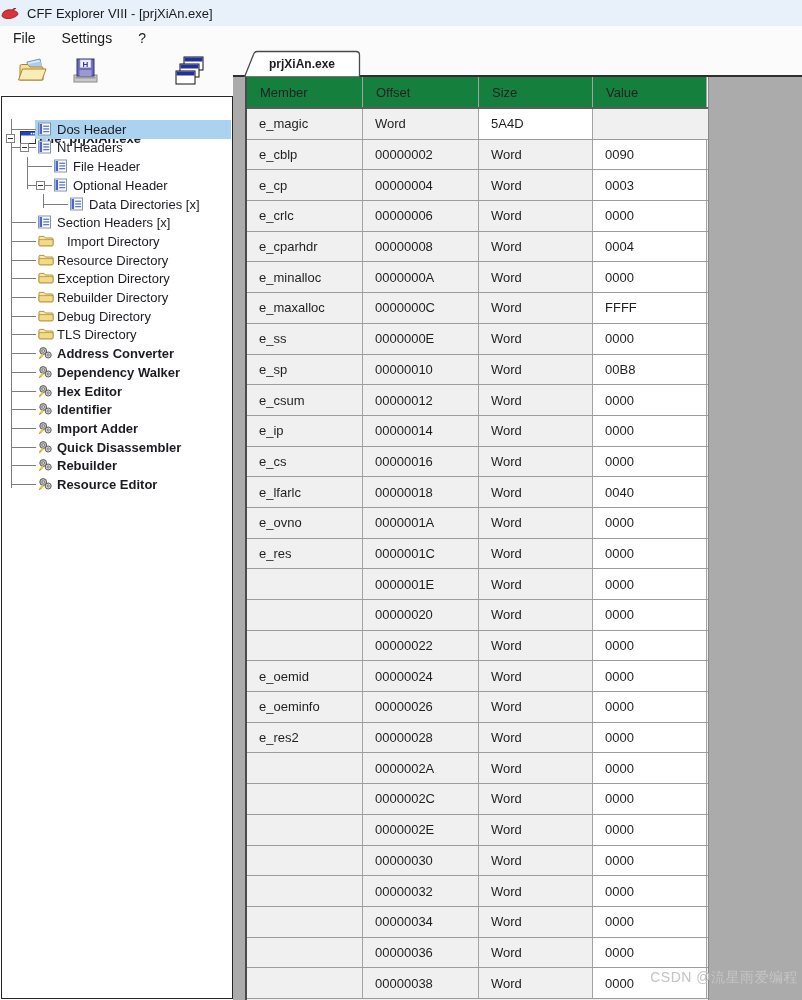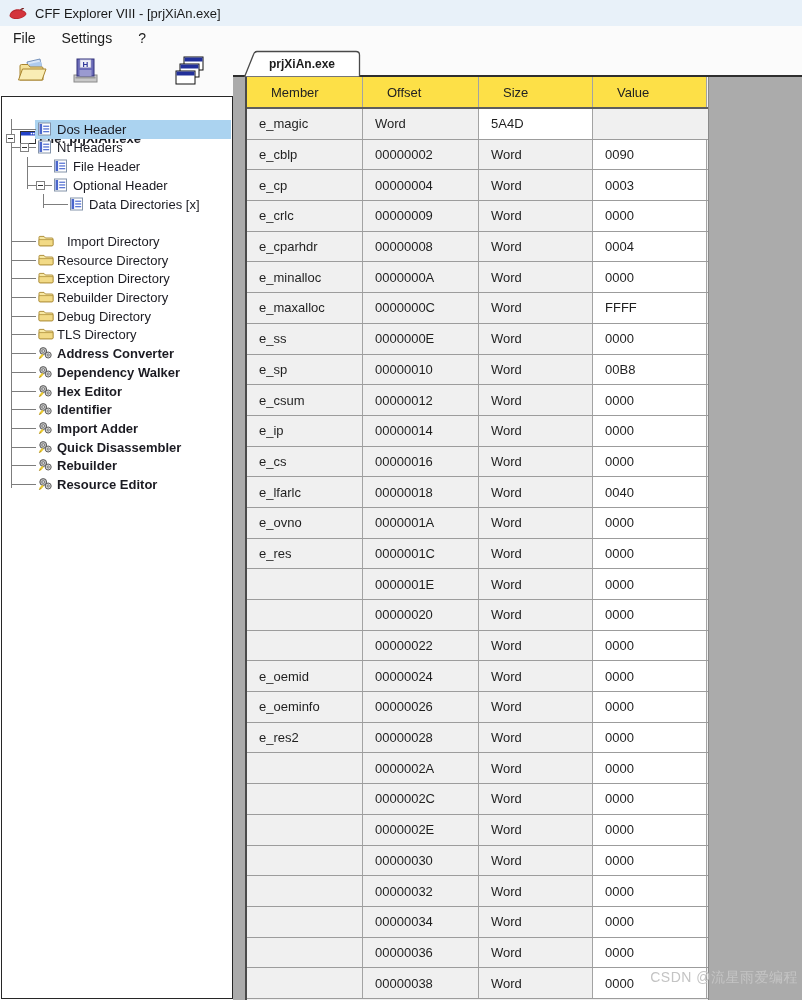--- a/index.html
+++ b/index.html
@@ -4,21 +4,21 @@
 <style>
   * { box-sizing: border-box; margin: 0; padding: 0; }
   html,body { width:802px; height:1000px; }
   body {
     position: relative; overflow: hidden;
     font-family: "Liberation Sans", sans-serif;
     background: #fdfdfd; color: #1c1c1c;
   }
   
   .titlebar { position:absolute; left:0; top:0; width:802px; height:26px;
-    background:#e8f1f9; display:flex; align-items:center; padding-left:8px; }
+    background:#e8f1f9; display:flex; align-items:center; }
   .titlebar .app-icon { width:20px; height:16px; margin-right:7px; display:inline-flex; }
   .titlebar .title-text { font-size:13px; color:#1a1a1a; }
   
   .menubar { position:absolute; left:0; top:26px; width:802px; height:24px;
     background:#fbfbfb; display:flex; align-items:center; gap:18px; padding-left:9px; }
   .menu-item { font-size:14px; padding:2px 4px; cursor:default; }
   
   .toolbar { position:absolute; left:0; top:50px; width:802px; height:45px; background:#fbfbfb; }
   .tool-btn { position:absolute; top:3px; width:40px; height:40px;
     display:flex; align-items:center; justify-content:center; }
@@ -40,22 +40,22 @@
   .expander { position:absolute; width:9px; height:9px; top:5px; background:#fff; border:1px solid #828282; }
   .expander::after { content:""; position:absolute; left:1px; right:1px; top:3px; height:1px; background:#333; }
   .tree-icon { position:absolute; top:2px; width:16px; height:15px; display:inline-flex; }
   .tree-label { position:absolute; top:2px; font-size:13px; white-space:nowrap; color:#1b1b22; }
   .tree-label.bold { font-weight:bold; }
   
   .grid-panel { position:absolute; left:245px; top:77px; width:464px; height:923px;
     overflow:hidden; border-left:2px solid #4a4a4a; border-right:1px solid #8a8a8a; background:#f0f0f0; }
   .grid-header { display:grid; grid-template-columns:116px 116px 114px 114px;
     height:32px; border-bottom:2px solid #5d5d5d; background:#f0f0f0; }
-  .grid-header .hcell { display:flex; align-items:center; padding-left:24px;
-    font-size:13px; color:#222; border-right:1px solid #a3a3a3; background:#fde047; }
+  .grid-header .hcell { display:flex; align-items:center; padding-left:13px;
+    font-size:13px; color:#222; border-right:1px solid #a3a3a3; background:#15803d; }
   .trow { display:grid; grid-template-columns:116px 116px 114px 114px;
     height:30.7px; border-bottom:1px solid #9c9c9c; }
   .tcell { display:flex; align-items:center; padding-left:12px; font-size:13px;
     color:#1f1f1f; border-right:1px solid #a3a3a3; background:#f0f0f0; overflow:hidden; white-space:nowrap; }
   .tcell.value { background:#ffffff; }
   
   .watermark { position:absolute; right:4px; top:969px; font-size:14px;
     color:#c4c4c4; letter-spacing:0.5px; }
 </style>
 </head>
@@ -203,20 +203,33 @@
           <svg width="13" height="14" viewBox="0 0 13 14">
             <rect x="0.5" y="1" width="12" height="12" fill="#fff" stroke="#8494aa"></rect>
             <rect x="1.5" y="2" width="2.6" height="10" fill="#4a66cc"></rect>
             <rect x="5.2" y="3.6" width="6" height="1.3" fill="#5a76d4"></rect>
             <rect x="5.2" y="6.3" width="6" height="1.3" fill="#5a76d4"></rect>
             <rect x="5.2" y="9" width="6" height="1.3" fill="#5a76d4"></rect>
           </svg>
         </span>
         <span class="tree-label" style="left: 87px;">Data Directories [x]</span>
       </div>
+      <div class="tree-row" style="top: 112.2px;">
+        <div class="tree-hline" style="left: 9px; width: 25px;"></div>
+        <span class="tree-icon" style="left: 36px;">
+          <svg width="13" height="14" viewBox="0 0 13 14">
+            <rect x="0.5" y="1" width="12" height="12" fill="#fff" stroke="#8494aa"></rect>
+            <rect x="1.5" y="2" width="2.6" height="10" fill="#4a66cc"></rect>
+            <rect x="5.2" y="3.6" width="6" height="1.3" fill="#5a76d4"></rect>
+            <rect x="5.2" y="6.3" width="6" height="1.3" fill="#5a76d4"></rect>
+            <rect x="5.2" y="9" width="6" height="1.3" fill="#5a76d4"></rect>
+          </svg>
+        </span>
+        <span class="tree-label" style="left: 55px;">Section Headers [x]</span>
+      </div>
       <div class="tree-row" style="top: 130.9px;">
         <div class="tree-hline" style="left: 9px; width: 25px;"></div>
         <span class="tree-icon" style="left: 36px;">
           <svg width="16" height="13" viewBox="0 0 16 13">
             <path d="M1 3.2 Q1 2.4 1.8 2.4 L6 2.4 L7.4 4 L14 4 Q15 4 15 5 L15 10.8 Q15 11.8 14 11.8 L2 11.8 Q1 11.8 1 10.8 Z" fill="#f7e8a4" stroke="#a8862e" stroke-width="0.9"></path>
             <path d="M1 5.6 L15 5.6 L15 10.8 Q15 11.8 14 11.8 L2 11.8 Q1 11.8 1 10.8 Z" fill="#f2da86" stroke="#a8862e" stroke-width="0.7"></path>
           </svg>
         </span>
         <span class="tree-label" style="left: 65px;">Import Directory</span>
       </div>
@@ -405,21 +418,21 @@
         <div class="tcell value">0090</div>
       </div>
       <div class="trow">
         <div class="tcell">e_cp</div>
         <div class="tcell">00000004</div>
         <div class="tcell">Word</div>
         <div class="tcell value">0003</div>
       </div>
       <div class="trow">
         <div class="tcell">e_crlc</div>
-        <div class="tcell">00000009</div>
+        <div class="tcell">00000006</div>
         <div class="tcell">Word</div>
         <div class="tcell value">0000</div>
       </div>
       <div class="trow">
         <div class="tcell">e_cparhdr</div>
         <div class="tcell">00000008</div>
         <div class="tcell">Word</div>
         <div class="tcell value">0004</div>
       </div>
       <div class="trow">

